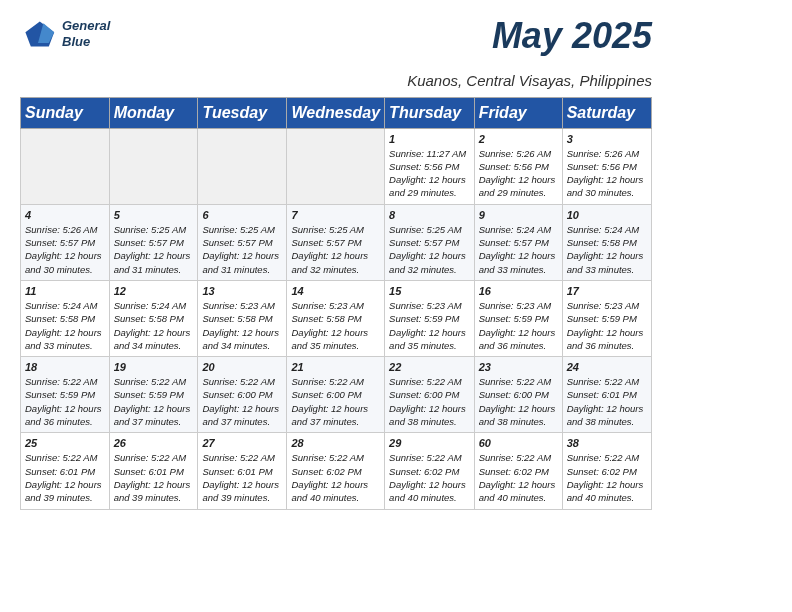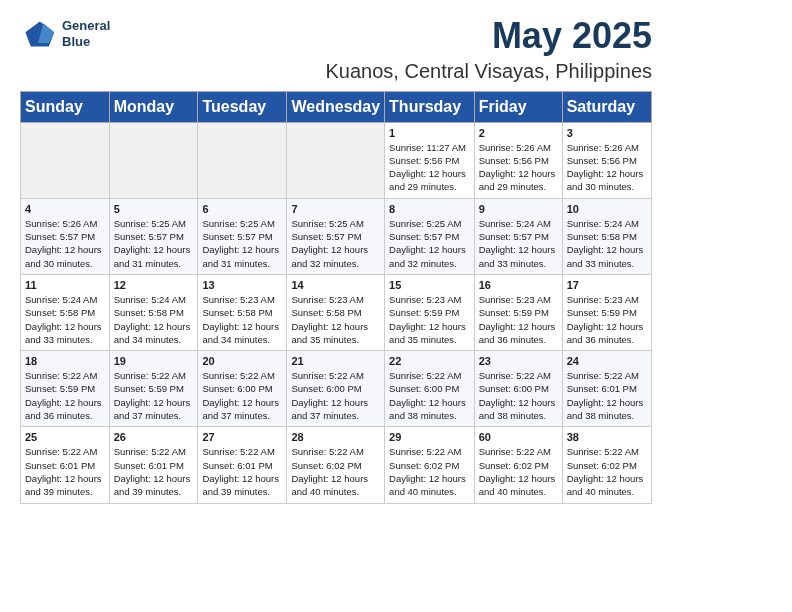--- a/index.html
+++ b/index.html
@@ -5,20 +5,21 @@
     * { box-sizing: border-box; margin: 0; padding: 0; }
     body {
       font-family: Arial, sans-serif;
       background: #fff;
       width: 792px;
       min-height: 612px;
     }
     .page {
       width: 668px;
       padding: 16px 16px 16px 20px;
+      font-style: italic;
     }
     .header-top {
       display: flex;
       align-items: flex-start;
       justify-content: space-between;
       margin-bottom: 4px;
     }
     .logo {
       display: flex;
       align-items: center;
@@ -39,23 +40,23 @@
     .title-block {
       text-align: right;
     }
     .main-title {
       font-size: 36px;
       font-weight: bold;
       color: #1a3a5c;
       line-height: 1.1;
     }
     .subtitle {
-      font-size: 20px;
+      font-size: 15px;
       color: #333;
-      margin-top: 4px;
+      margin-top: 16px;
     }
     table {
       width: 100%;
       border-collapse: collapse;
       margin-top: 8px;
     }
     thead tr th {
       background-color: #2255a4;
       color: #fff;
       font-size: 16px;

